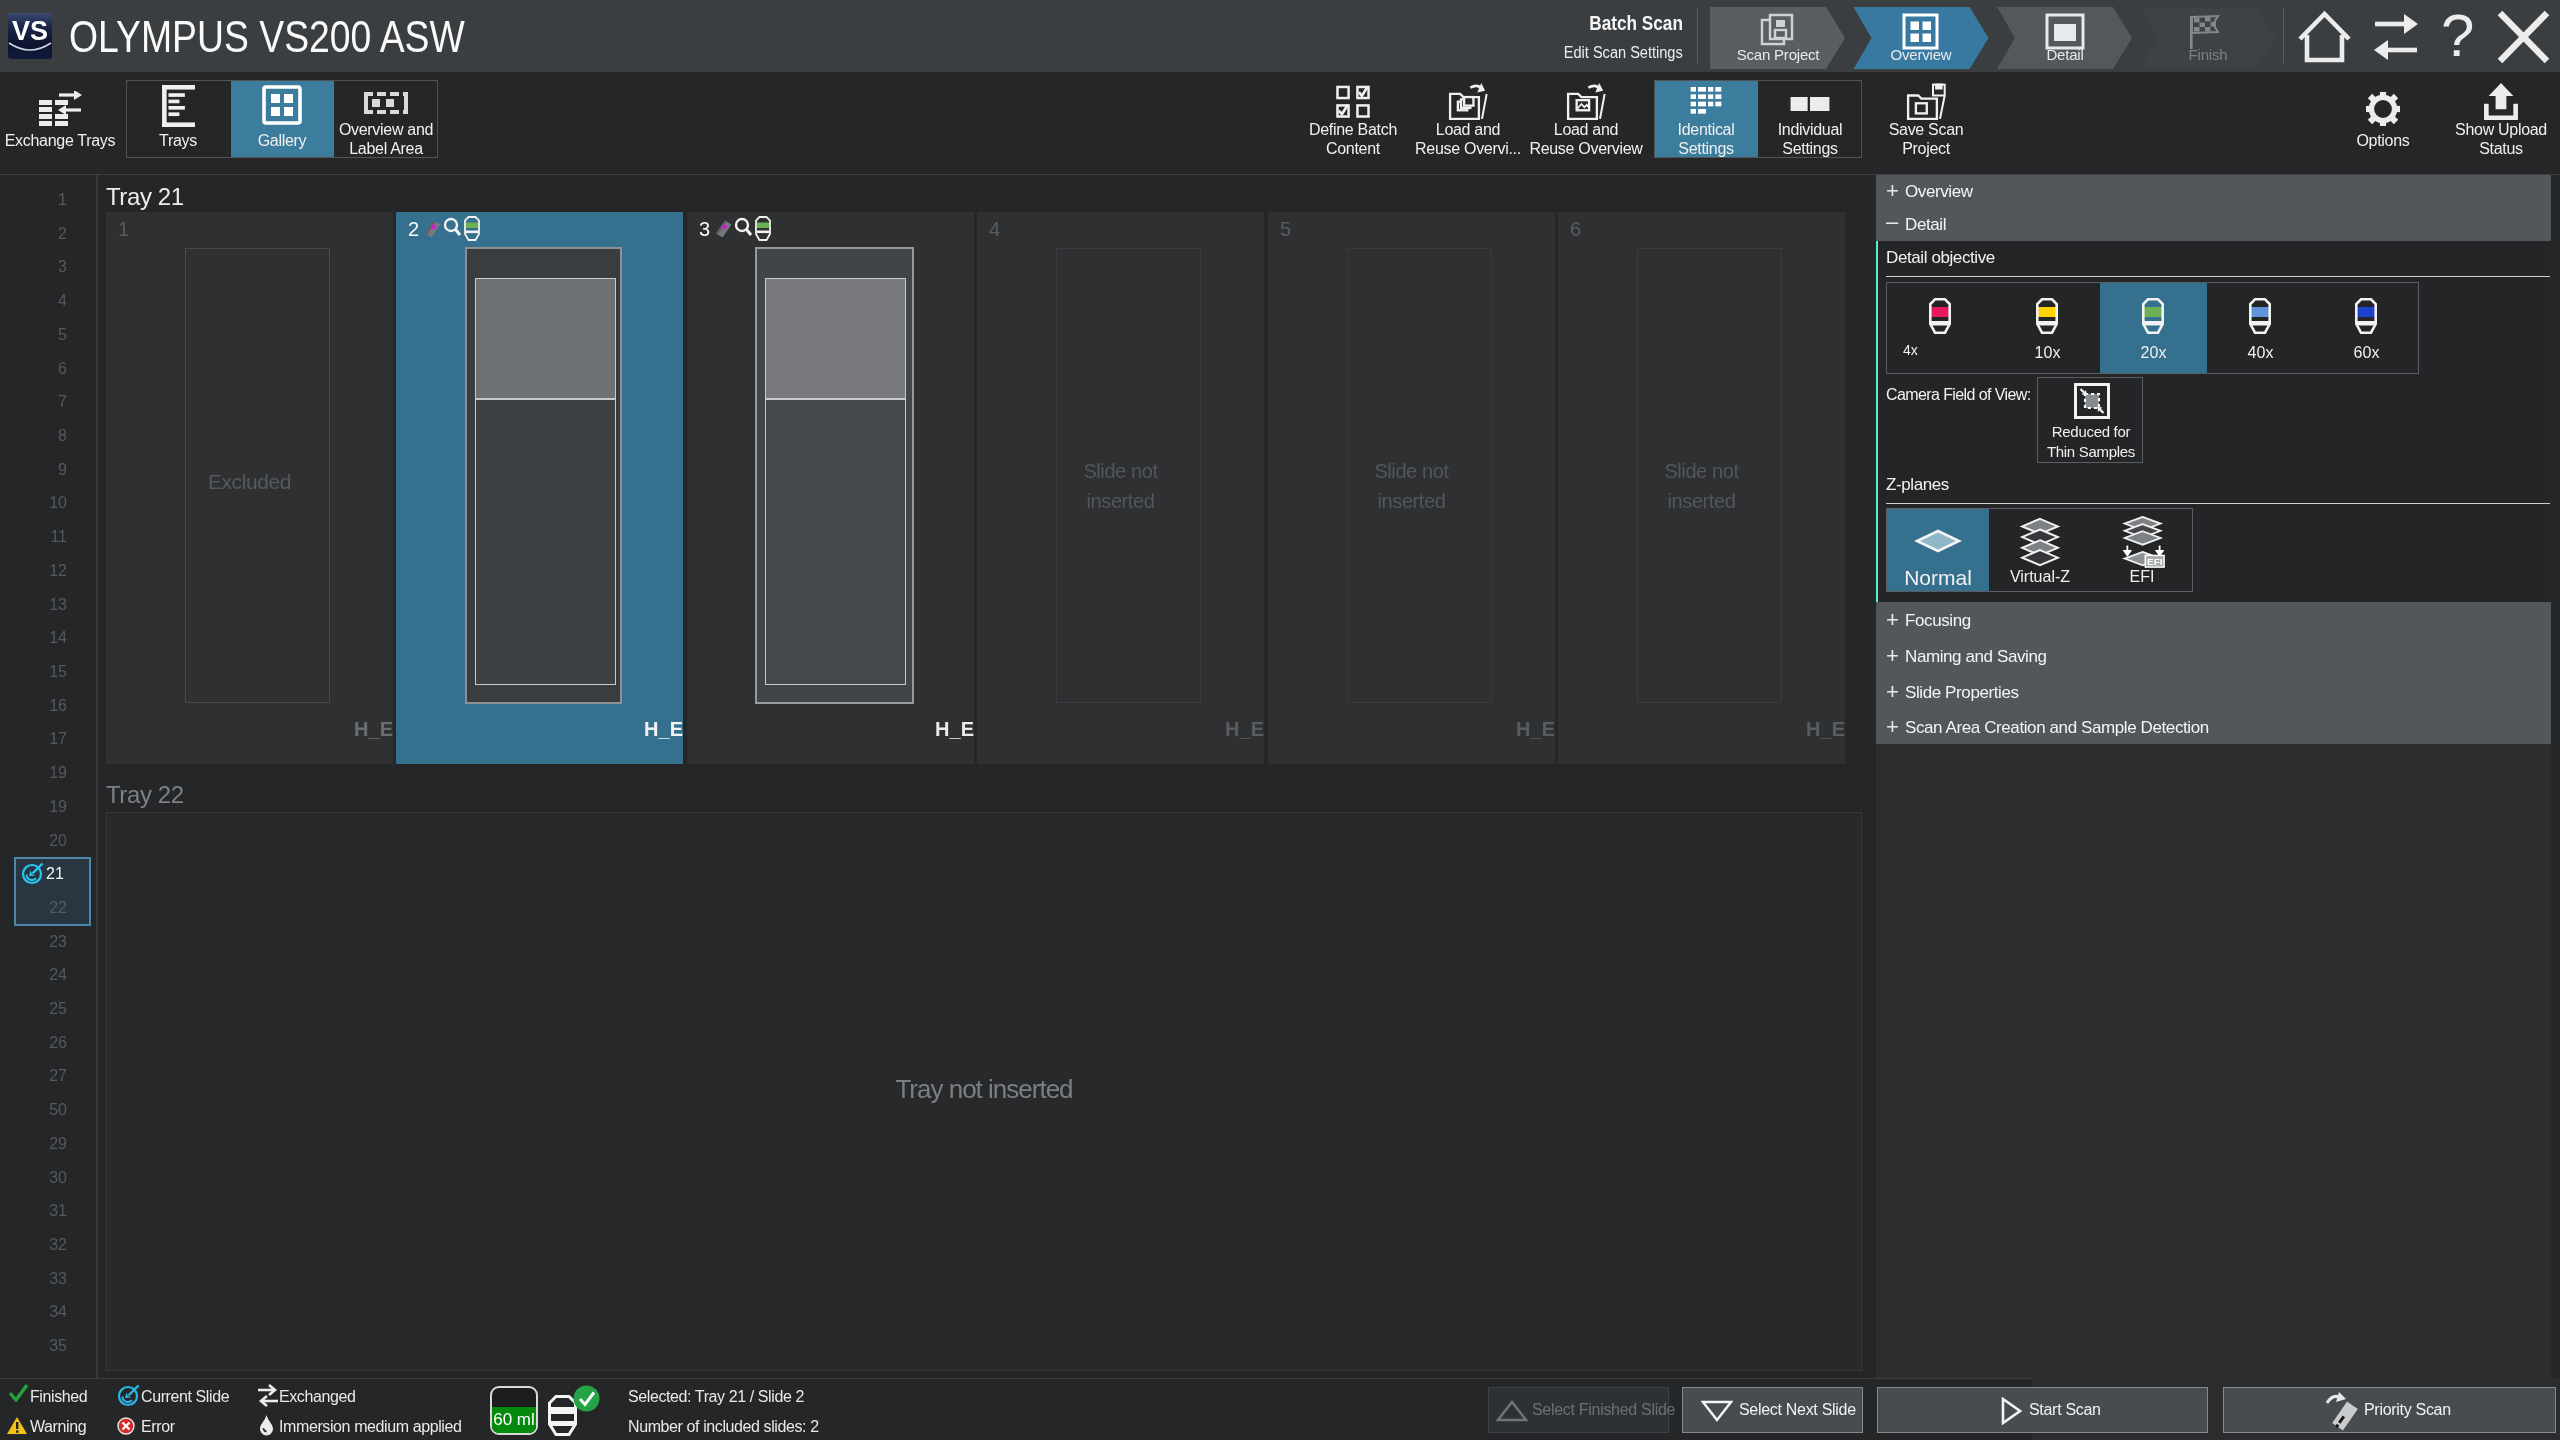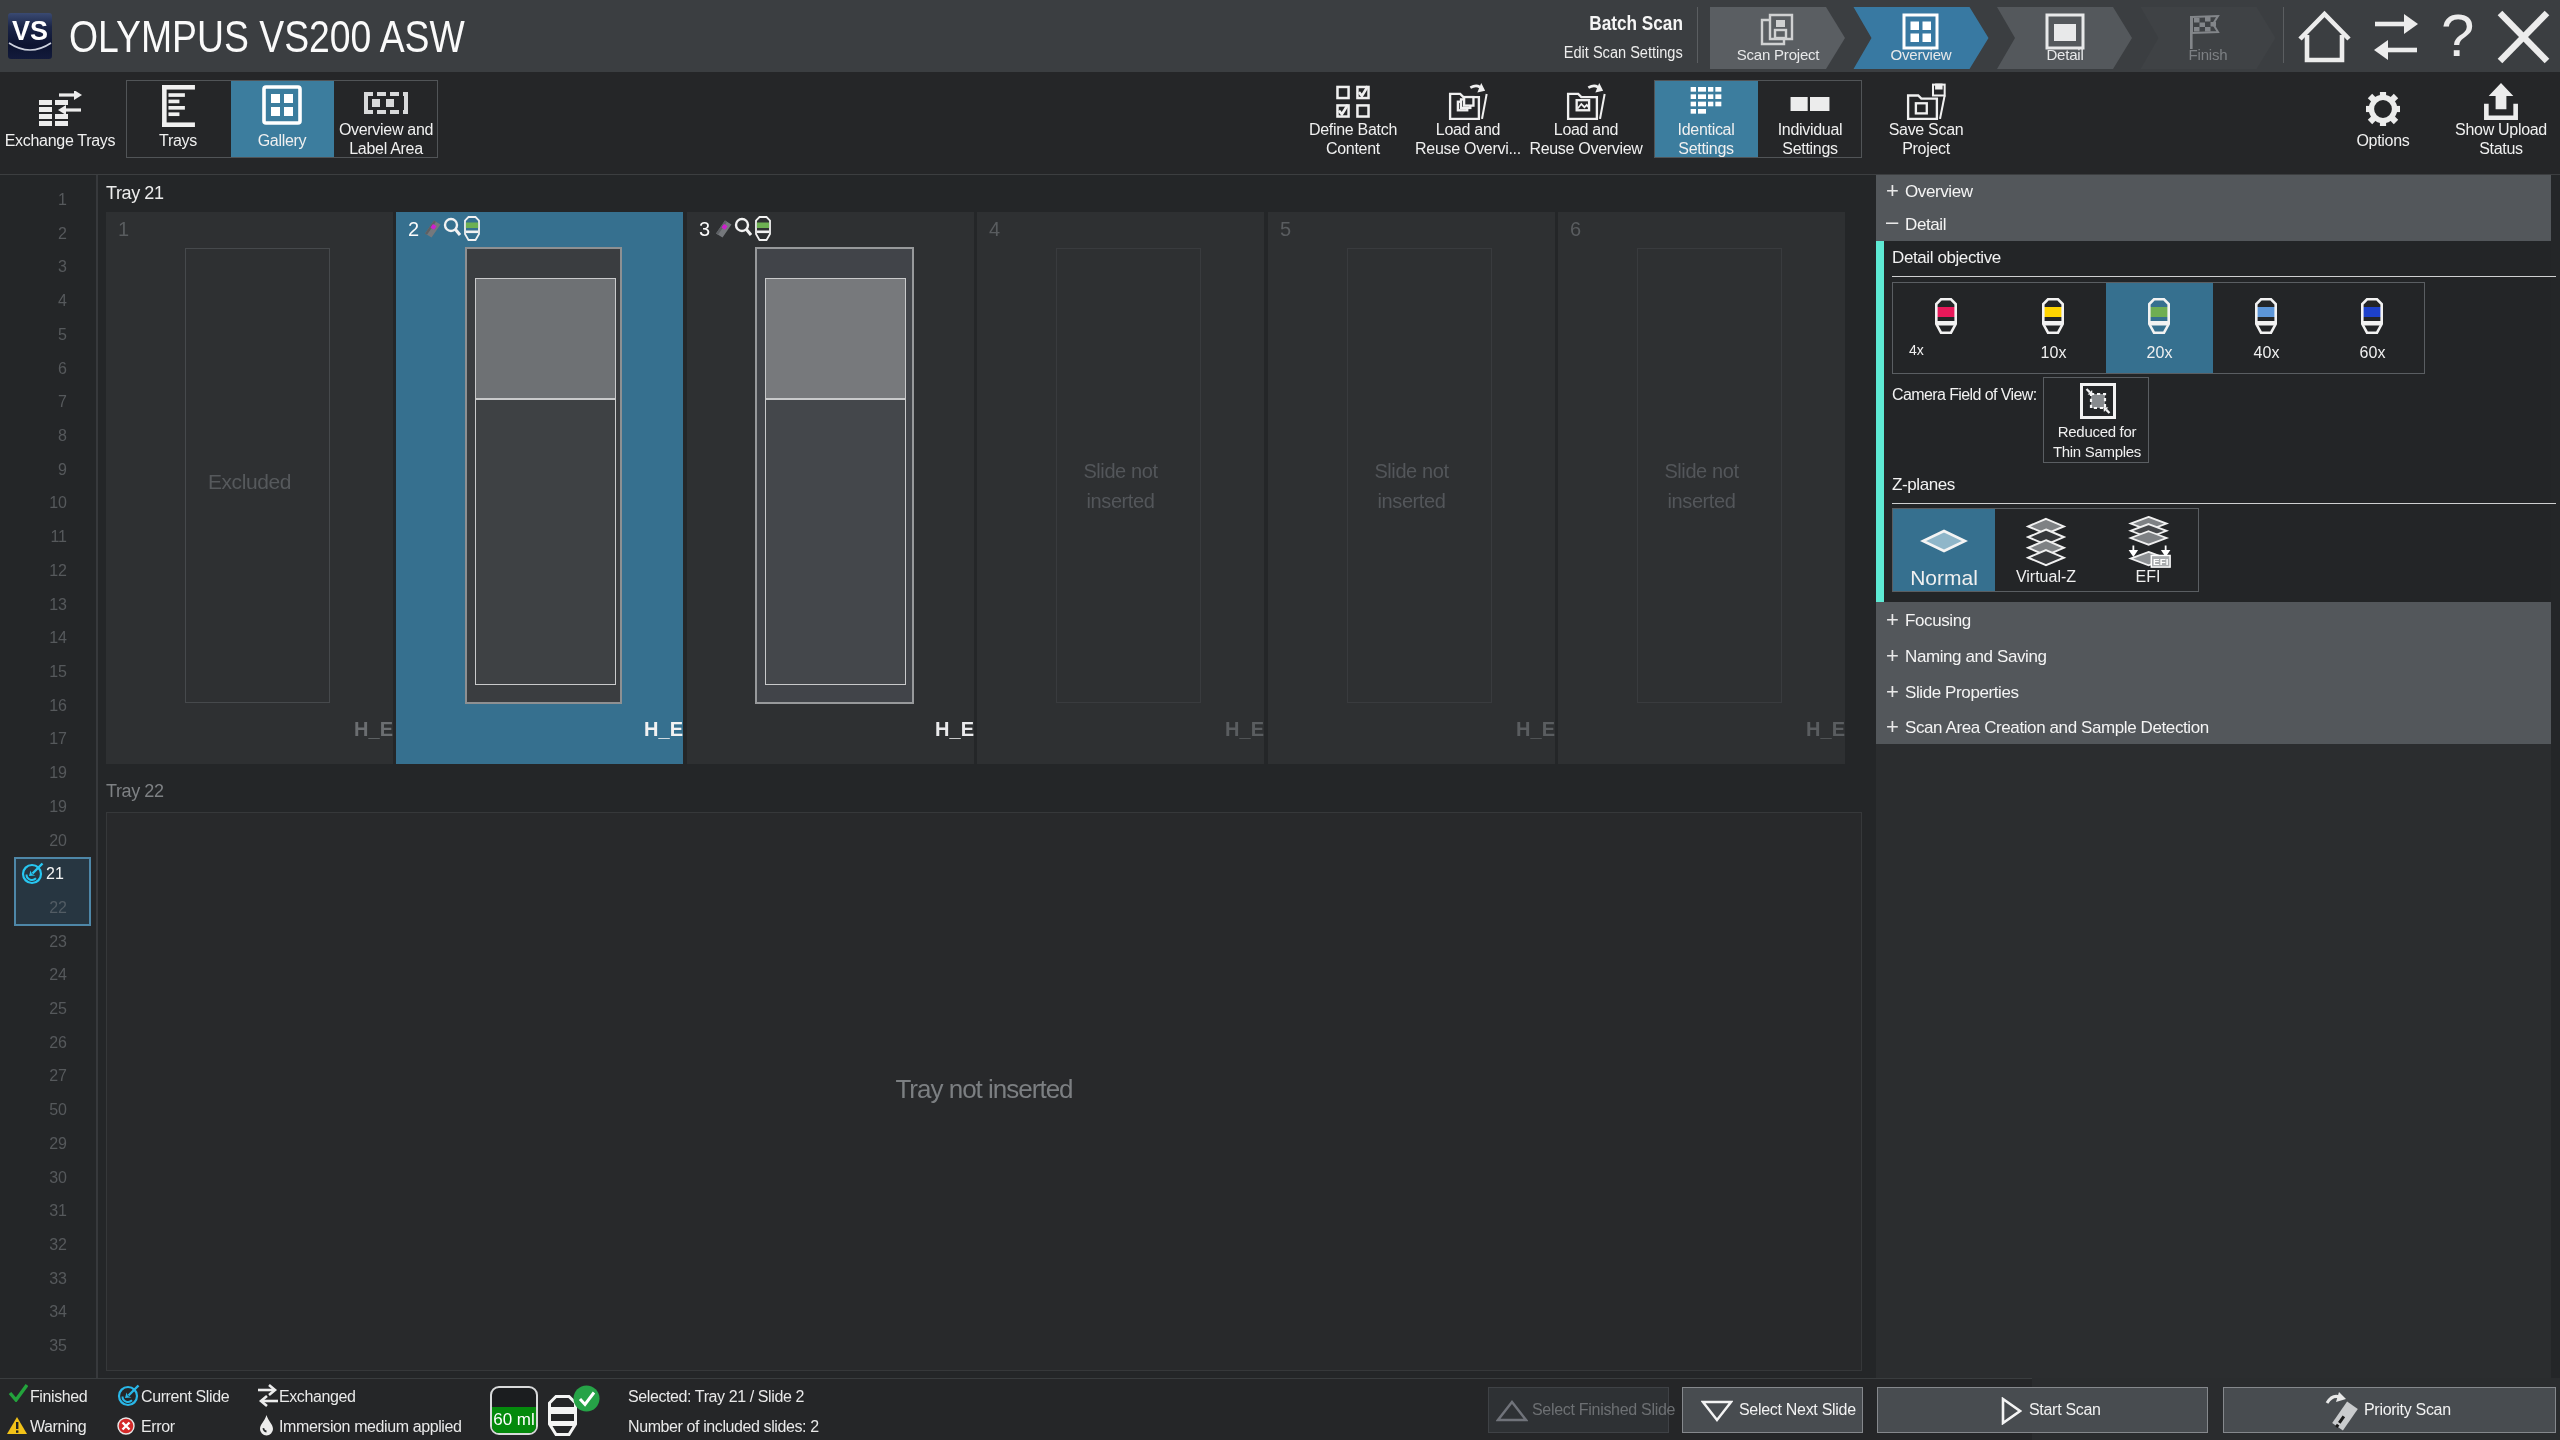--- a/index.html
+++ b/index.html
@@ -25,31 +25,31 @@
   .tbtn-label { position:absolute; text-align:center; font-size:16px; color:#f0f0f0; line-height:19px; letter-spacing:-0.3px; }
   .tgroup { position:absolute; top:8px; height:78px; border:1px solid #515457; }
   .tsel { background:#3c7d9e; }
   
   #main { position:absolute; left:0; top:175px; width:2560px; height:1203px; background:#242628; }
   #rail { position:absolute; left:0; top:0; width:97px; height:1203px; background:#242628; }
   .railnum { position:absolute; left:0; width:67px; text-align:right; font-size:16px; color:#56595c; }
   #railbox { position:absolute; left:14px; top:682px; width:77px; height:69px; background:#273641;
     border:2px solid #4e87a8; }
   #traywrap { position:absolute; left:97px; top:0; width:1765px; height:1203px; background:#242628; }
-  .tray-label { position:absolute; left:9px; font-size:18px; letter-spacing:-0.4px; }
+  .tray-label { position:absolute; left:9px; font-size:24px; letter-spacing:-0.4px; }
   .cell { position:absolute; top:37px; width:287px; height:552px; background:#2e3032; }
   .cellnum { position:absolute; left:12px; top:6px; font-size:20px; }
   .hel { position:absolute; bottom:23px; width:100%; text-align:right; font-size:20px;font-weight:bold; }
   
   #rpanel { position:absolute; left:1876px; top:0; width:675px; height:1203px; background:#2b2d2f; }
   .rhead { position:absolute; left:0; width:675px; height:33px; background:#53575b; }
   .rhead .t { position:absolute; left:29px; top:7px; font-size:17px; color:#f4f4f4; letter-spacing:-0.4px; }
   .rhead .pm { position:absolute; left:10px; top:3px; font-size:22px; color:#e8e8e8; }
   #rcontent { position:absolute; left:0; top:66px; width:675px; height:372px; background:#232527;
-    border-left:8px solid #5eead4; }
+    border-left:2px solid #5eead4; }
   .rsechead { font-size:17px; color:#f2f2f2; position:absolute; left:8px; letter-spacing:-0.4px; }
   .grpbox { position:absolute; border:1px solid #5a5e62; }
   .gcell { position:absolute; top:0; height:100%; }
   .hrule { position:absolute; left:8px; height:1px; background:#cfd0d1; }
   
   #footer { position:absolute; left:0; top:1378px; width:2032px; height:62px; background:#252628;
     border-top:1px solid #3a3d3f; }
   .ftext { position:absolute; font-size:16px; color:#e9e9e9; white-space:nowrap; letter-spacing:-0.4px; }
   .fbtn { position:absolute; top:8px; height:46px; font-size:16px; letter-spacing:-0.3px; white-space:nowrap; }
   .fbtn.on { background:#484c50; border:1px solid #85888c; color:#f2f2f2; }

